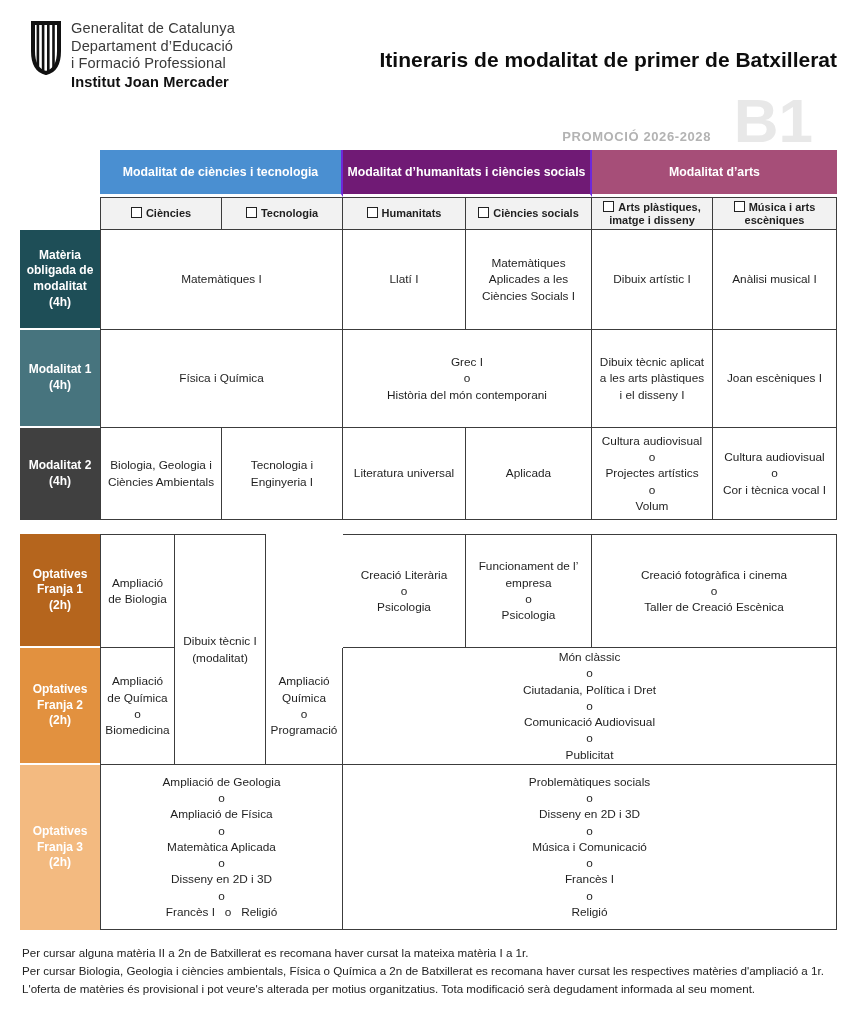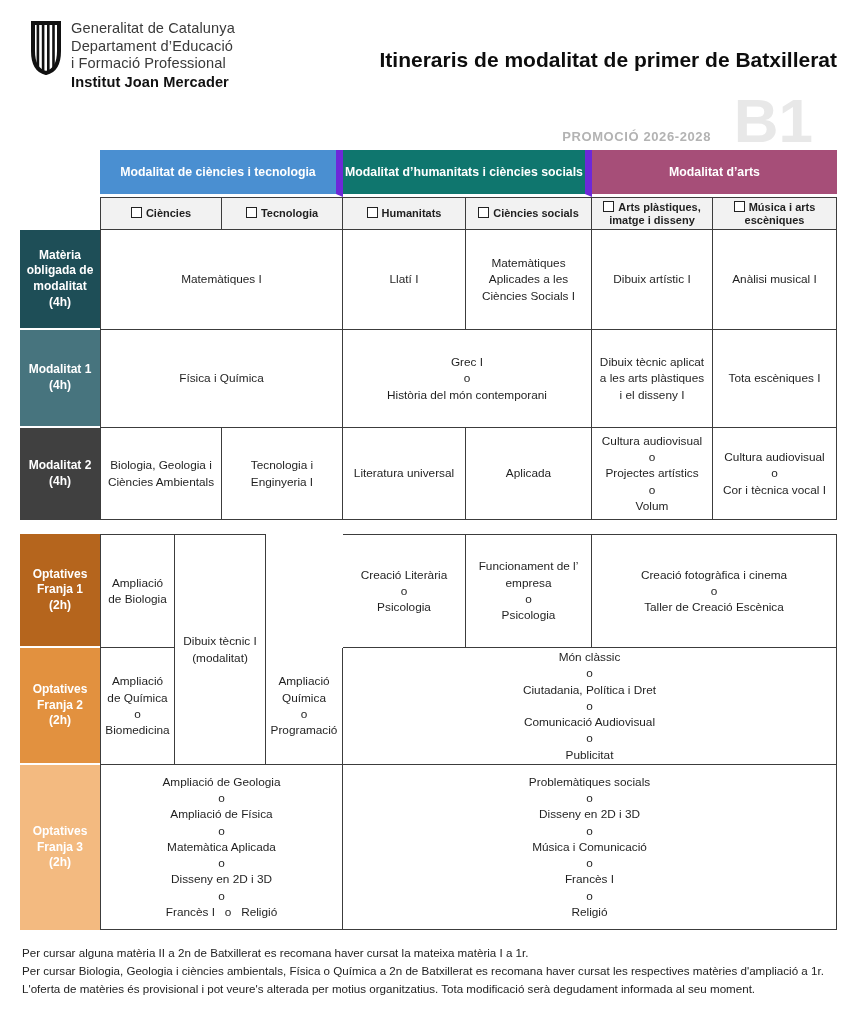--- a/index.html
+++ b/index.html
@@ -17,22 +17,22 @@
   #badge{position:absolute;top:90px;right:52px;font-size:62px;line-height:1;
          font-weight:bold;color:#e8e8e8;}
 
   
   #tbl{position:absolute;left:20px;top:150px;display:grid;
        grid-template-columns:80px 75px 47px 44px 77px 123px 126px 121px 124px;
        grid-template-rows:47px 33px 100px 98px 92px 14px 114px 117px 165px;}
   #tbl > div{box-sizing:border-box;display:flex;align-items:center;justify-content:center;
              text-align:center;}
   .grphdr{color:#fff;font-weight:bold;font-size:12.3px;border-bottom:3px solid #fff;}
-  .grphdr.gapr{border-right:7px solid #6d28d9;}
-  .blue{background:#4a8fd1;} .yellow{background:#0f766e;} .maroon{background:#a64e78;}
+  .grphdr.gapr{border-right:2px solid #6d28d9;}
+  .blue{background:#4a8fd1;} .yellow{background:#701a75;} .maroon{background:#a64e78;}
   .sub{background:#f2f2f2;font-weight:bold;font-size:11px;line-height:1.18;
        border-right:1px solid #3c3c3c;border-bottom:1px solid #3c3c3c;border-top:1px solid #3c3c3c;
        padding:2px;}
   .cbx{display:inline-block;width:9px;height:9px;border:1.5px solid #222;background:#fff;
        margin-right:4px;vertical-align:-1px;}
   .cell{background:#fff;font-size:11.8px;line-height:1.38;
         border-right:1px solid #3c3c3c;border-bottom:1px solid #3c3c3c;padding:2px 2px;}
   .bl{border-left:1px solid #3c3c3c;}
   .bt{border-top:1px solid #3c3c3c;}
   .rowhdr{color:#fff;font-weight:bold;font-size:12px;line-height:1.3;border-bottom:2px solid #fff;}
@@ -146,21 +146,21 @@
         <span class="pre">Grec I
 o
 Història del món contemporani</span>
       </div>
     <div class="cell" style="grid-area:4/8/5/9">
         <span class="pre">Dibuix tècnic aplicat
 a les arts plàstiques
 i el disseny I</span>
       </div>
     <div class="cell" style="grid-area:4/9/5/10">
-        <span class="pre">Tota escèniques I</span>
+        <span class="pre">Joan escèniques I</span>
       </div>
 
     <div class="rowhdr teal3" style="grid-area:5/1/6/2">
         <span class="pre">Modalitat 2
 (4h)</span>
       </div>
     <div class="cell bl" style="grid-area:5/2/6/4">
         <span class="pre">Biologia, Geologia i
 Ciències Ambientals</span>
       </div>

